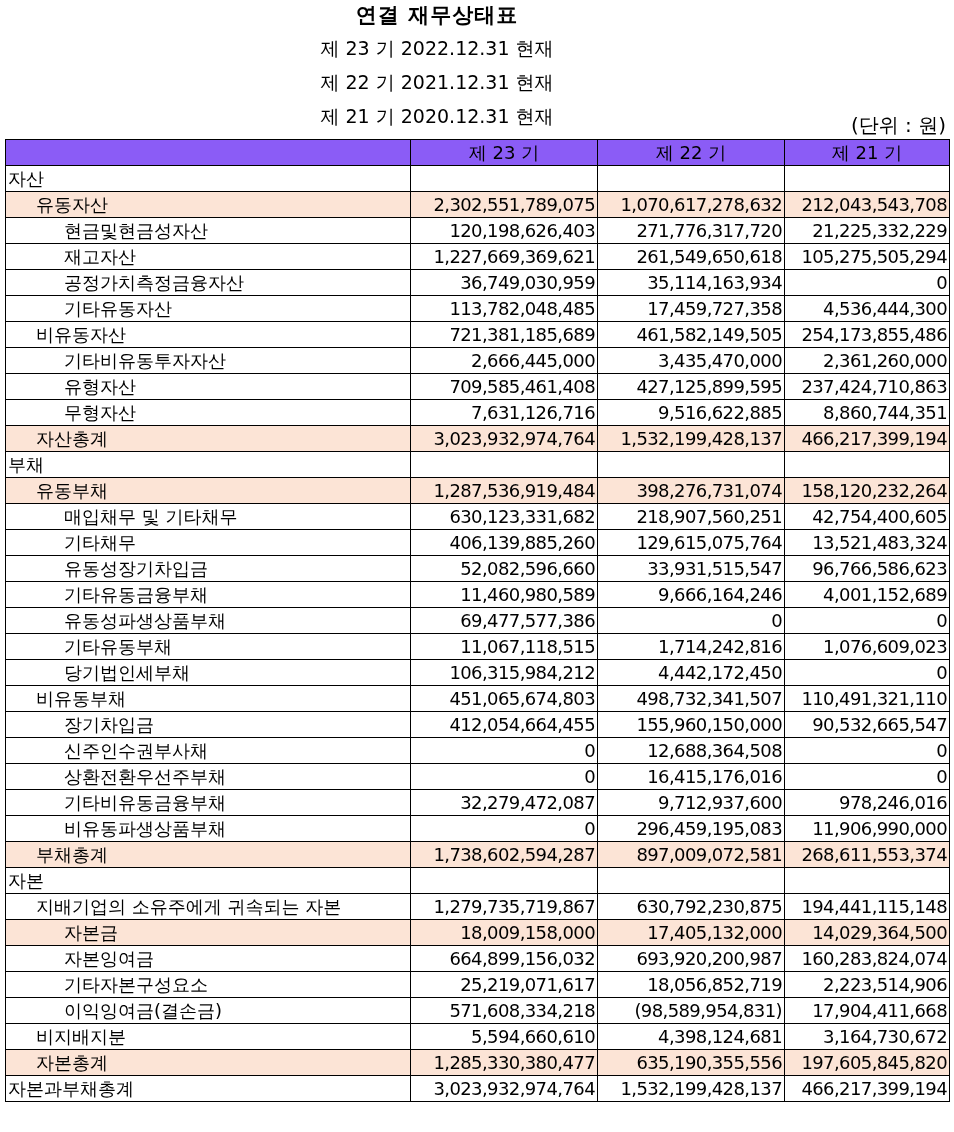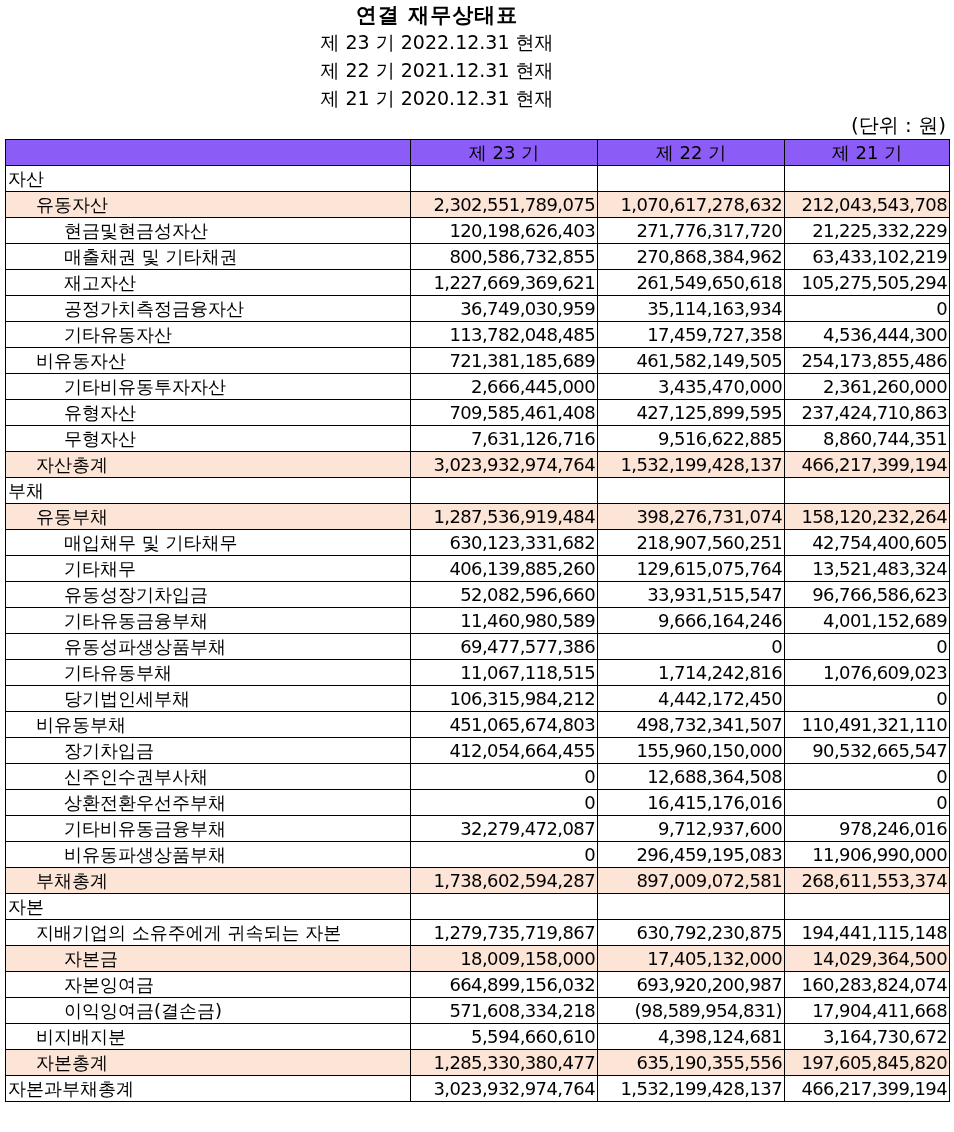--- a/index.html
+++ b/index.html
@@ -2,21 +2,21 @@
 <html><head>
   <meta charset="utf-8">
   <style>
     html, body { margin: 0; padding: 0; background: #ffffff; }
     body {
       width: 954px; height: 1132px; position: relative; overflow: hidden;
       font-family: "DejaVu Sans", sans-serif; color: #000;
     }
     .title-block { position: absolute; left: 0; top: 0; width: 874px; text-align: center; }
     .doc-title { font-size: 21px; font-weight: bold; line-height: 26px; margin-top: 2px; letter-spacing: 1px; }
-    .period-line { font-size: 19px; line-height: 28px; }
+    .period-line { font-size: 19px; line-height: 28px; margin-top: 6px; }
     .unit-label { position: absolute; right: 8px; top: 113px; font-size: 20px; line-height: 24px; }
     table.fs {
       position: absolute; left: 5px; top: 139px;
       border-collapse: collapse; table-layout: fixed;
       width: 944px;
       font-size: 18px;
     }
     table.fs col.c0 { width: 405px; }
     table.fs col.c1 { width: 187px; }
     table.fs col.c2 { width: 187px; }
@@ -73,26 +73,20 @@
         <td class="num">1,070,617,278,632</td>
         <td class="num">212,043,543,708</td>
       </tr>
       <tr>
         <td class="lbl ind2">현금및현금성자산</td>
         <td class="num">120,198,626,403</td>
         <td class="num">271,776,317,720</td>
         <td class="num">21,225,332,229</td>
       </tr>
       <tr>
-        <td class="lbl ind2">매출채권 및 기타채권</td>
-        <td class="num">800,586,732,855</td>
-        <td class="num">270,868,384,962</td>
-        <td class="num">63,433,102,219</td>
-      </tr>
-      <tr>
         <td class="lbl ind2">재고자산</td>
         <td class="num">1,227,669,369,621</td>
         <td class="num">261,549,650,618</td>
         <td class="num">105,275,505,294</td>
       </tr>
       <tr>
         <td class="lbl ind2">공정가치측정금융자산</td>
         <td class="num">36,749,030,959</td>
         <td class="num">35,114,163,934</td>
         <td class="num">0</td>
@@ -247,20 +241,26 @@
         <td class="num">17,405,132,000</td>
         <td class="num">14,029,364,500</td>
       </tr>
       <tr>
         <td class="lbl ind2">자본잉여금</td>
         <td class="num">664,899,156,032</td>
         <td class="num">693,920,200,987</td>
         <td class="num">160,283,824,074</td>
       </tr>
       <tr>
+        <td class="lbl ind2">기타자본구성요소</td>
+        <td class="num">25,219,071,617</td>
+        <td class="num">18,056,852,719</td>
+        <td class="num">2,223,514,906</td>
+      </tr>
+      <tr>
         <td class="lbl ind2">이익잉여금(결손금)</td>
         <td class="num">571,608,334,218</td>
         <td class="num">(98,589,954,831)</td>
         <td class="num">17,904,411,668</td>
       </tr>
       <tr>
         <td class="lbl ind1">비지배지분</td>
         <td class="num">5,594,660,610</td>
         <td class="num">4,398,124,681</td>
         <td class="num">3,164,730,672</td>

